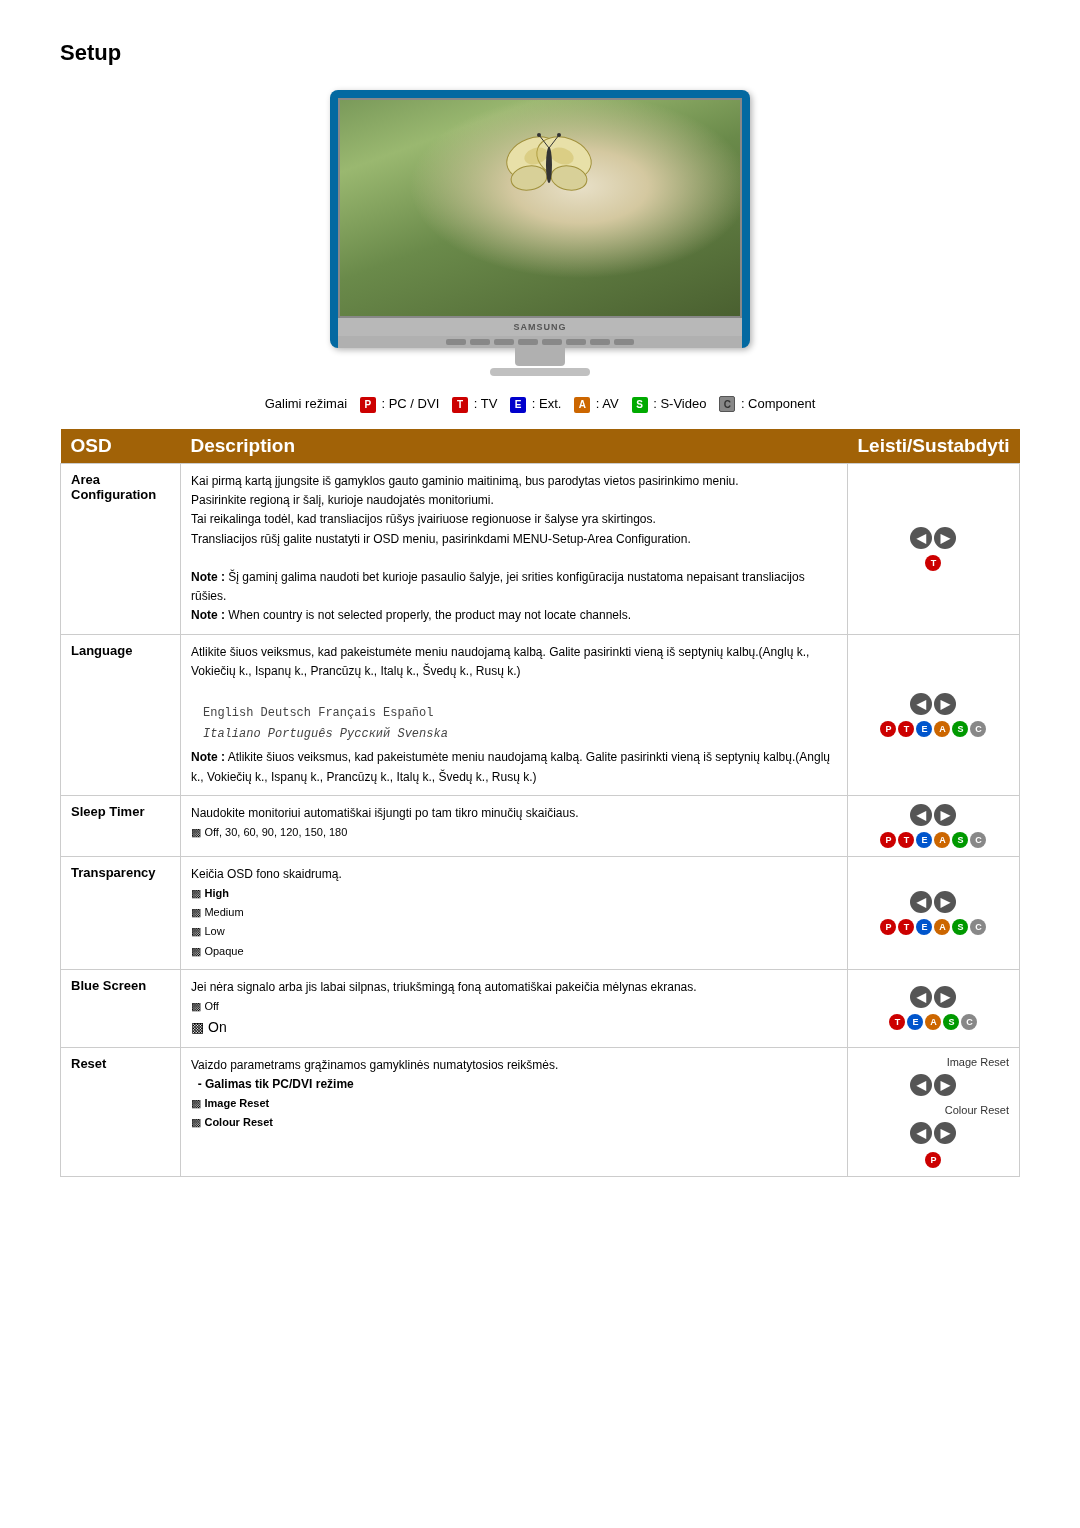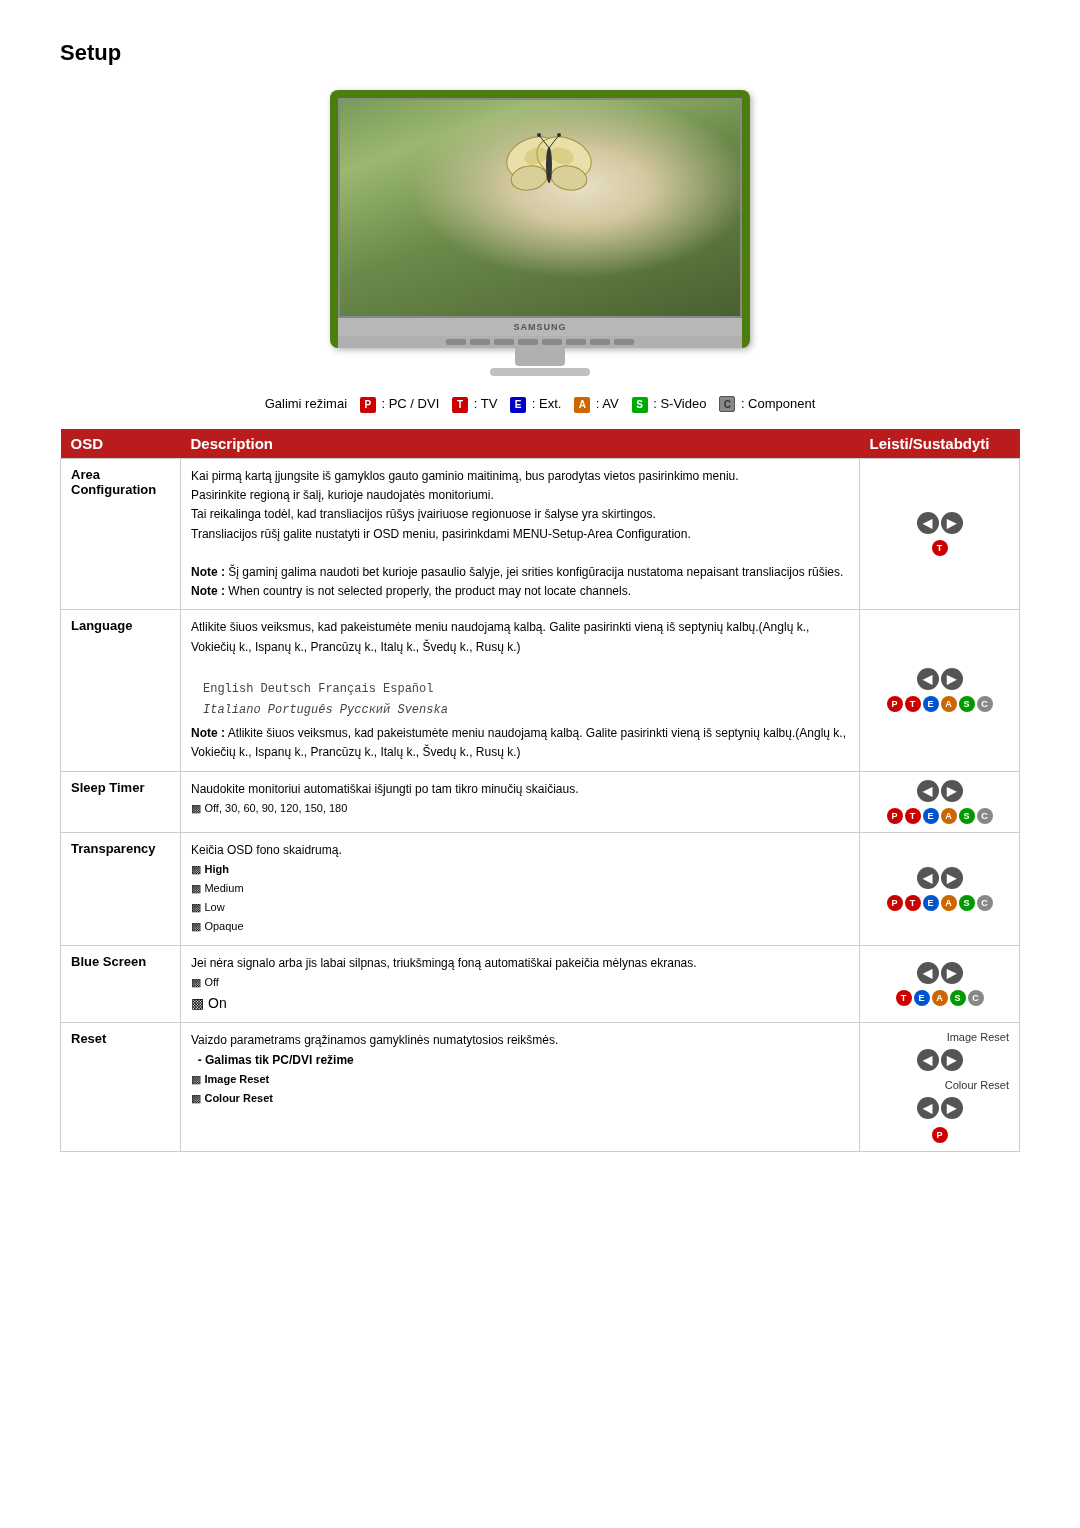--- a/index.html
+++ b/index.html
@@ -17,21 +17,21 @@
       font-weight: bold;
       margin-bottom: 24px;
     }
     .monitor-img-container {
       display: flex;
       justify-content: center;
       margin-bottom: 20px;
     }
     .monitor-wrapper {
       width: 420px;
-      background: #4d7c0f;
+      background: #0369a1;
       border-radius: 8px;
       padding: 8px 8px 0 8px;
       box-shadow: 2px 2px 6px rgba(0,0,0,0.3);
     }
     .monitor-screen {
       width: 100%;
       height: 220px;
       background: linear-gradient(180deg, #6a8a4a 0%, #8aaa5a 30%, #5a7a3a 60%, #4a6a2a 100%);
       position: relative;
       overflow: hidden;
@@ -130,25 +130,25 @@
     .badge-a { background: #cc6600; }
     .badge-s { background: #00aa00; }
     .badge-c { background: #888; border: 1px solid #555; color: #333; }
 
     table.osd-table {
       width: 100%;
       border-collapse: collapse;
       margin-top: 8px;
     }
     table.osd-table th {
-      background: #b91c1c;
+      background: #a16207;
       color: #fff;
       padding: 6px 10px;
       text-align: left;
-      font-size: 15px;
+      font-size: 19px;
       font-weight: bold;
     }
     table.osd-table td {
       border: 1px solid #ccc;
       padding: 8px 10px;
       vertical-align: top;
     }
     table.osd-table tr td:first-child {
       font-weight: bold;
       white-space: nowrap;

